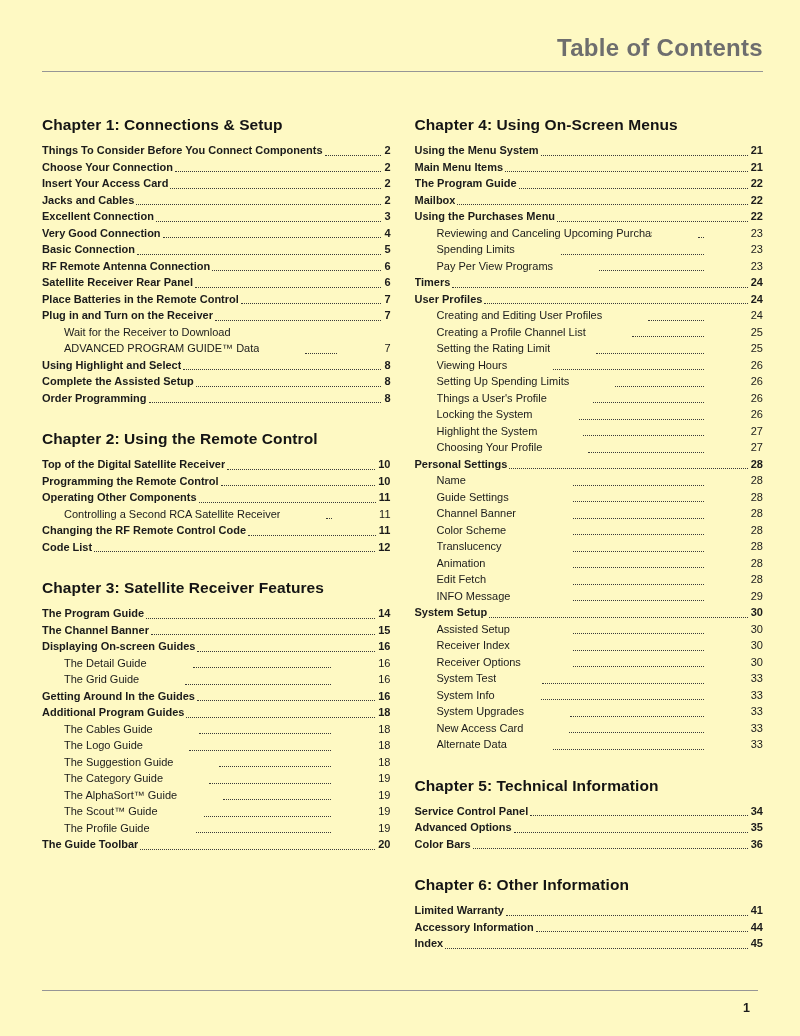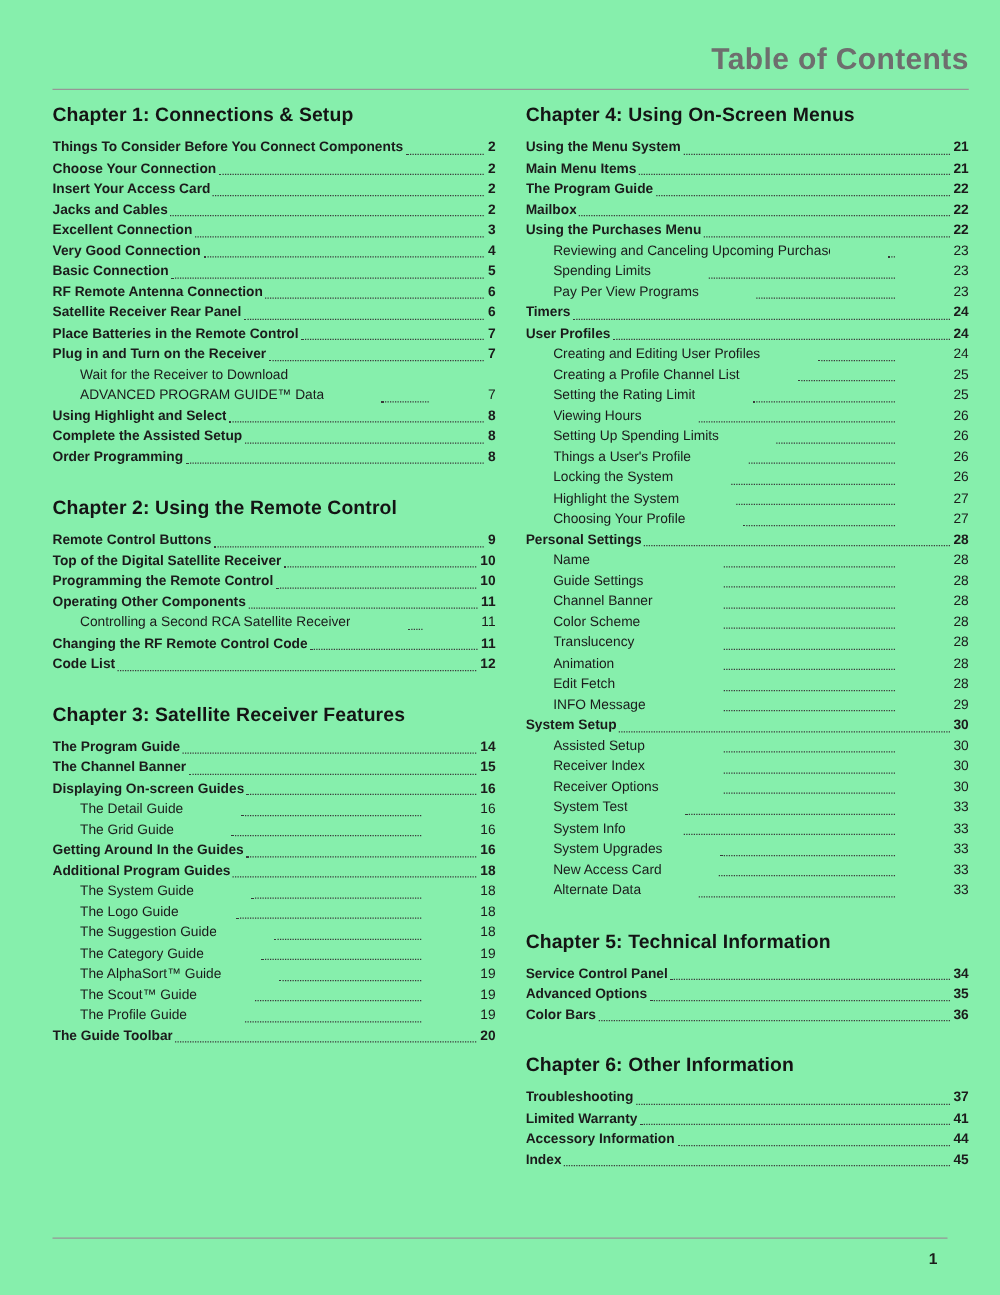--- a/index.html
+++ b/index.html
@@ -6,40 +6,40 @@
   html, body { background: #e8e8e8; }
   body {
     font-family: "Liberation Sans", sans-serif;
     color: #151515;
     -webkit-font-smoothing: antialiased;
   }
   .page {
     position: relative;
     width: 800px;
     height: 1036px;
-    background: #86efac;
-    padding: 34px 25px 0 42px;
+    background: #fef9c3;
+    padding: 34px 37px 0 42px;
     margin: 0 auto;
     overflow: hidden;
   }
   .header {
     text-align: right;
     border-bottom: 1.5px solid #969696;
     padding-bottom: 9px;
   }
   .doc-title {
     font-size: 24px;
     font-weight: bold;
     color: #6e6e6e;
     letter-spacing: 0.3px;
   }
   .content {
     display: flex;
     gap: 24px;
-    margin-top: 12px;
+    margin-top: 44px;
   }
   .col { flex: 1; min-width: 0; }
   .chapter + .chapter { margin-top: 24px; }
   .chapter-title {
     font-size: 15.5px;
     font-weight: bold;
     color: #141414;
     margin-bottom: 8px;
     letter-spacing: 0.1px;
   }
@@ -168,25 +168,20 @@
           </div>
           <div class="entry">
             <span class="label">Order Programming</span>
             <span class="dots"></span>
             <span class="pagenum">8</span>
           </div>
         </div>
         <div class="chapter">
           <div class="chapter-title">Chapter 2: Using the Remote Control</div>
           <div class="entry">
-            <span class="label">Remote Control Buttons</span>
-            <span class="dots"></span>
-            <span class="pagenum">9</span>
-          </div>
-          <div class="entry">
             <span class="label">Top of the Digital Satellite Receiver</span>
             <span class="dots"></span>
             <span class="pagenum">10</span>
           </div>
           <div class="entry">
             <span class="label">Programming the Remote Control</span>
             <span class="dots"></span>
             <span class="pagenum">10</span>
           </div>
           <div class="entry">
@@ -241,21 +236,21 @@
             <span class="label">Getting Around In the Guides</span>
             <span class="dots"></span>
             <span class="pagenum">16</span>
           </div>
           <div class="entry">
             <span class="label">Additional Program Guides</span>
             <span class="dots"></span>
             <span class="pagenum">18</span>
           </div>
           <div class="entry sub">
-            <span class="label">The System Guide</span>
+            <span class="label">The Cables Guide</span>
             <span class="dots"></span>
             <span class="pagenum">18</span>
           </div>
           <div class="entry sub">
             <span class="label">The Logo Guide</span>
             <span class="dots"></span>
             <span class="pagenum">18</span>
           </div>
           <div class="entry sub">
             <span class="label">The Suggestion Guide</span>
@@ -491,25 +486,20 @@
             <span class="pagenum">35</span>
           </div>
           <div class="entry">
             <span class="label">Color Bars</span>
             <span class="dots"></span>
             <span class="pagenum">36</span>
           </div>
         </div>
         <div class="chapter">
           <div class="chapter-title">Chapter 6: Other Information</div>
-          <div class="entry">
-            <span class="label">Troubleshooting</span>
-            <span class="dots"></span>
-            <span class="pagenum">37</span>
-          </div>
           <div class="entry">
             <span class="label">Limited Warranty</span>
             <span class="dots"></span>
             <span class="pagenum">41</span>
           </div>
           <div class="entry">
             <span class="label">Accessory Information</span>
             <span class="dots"></span>
             <span class="pagenum">44</span>
           </div>

